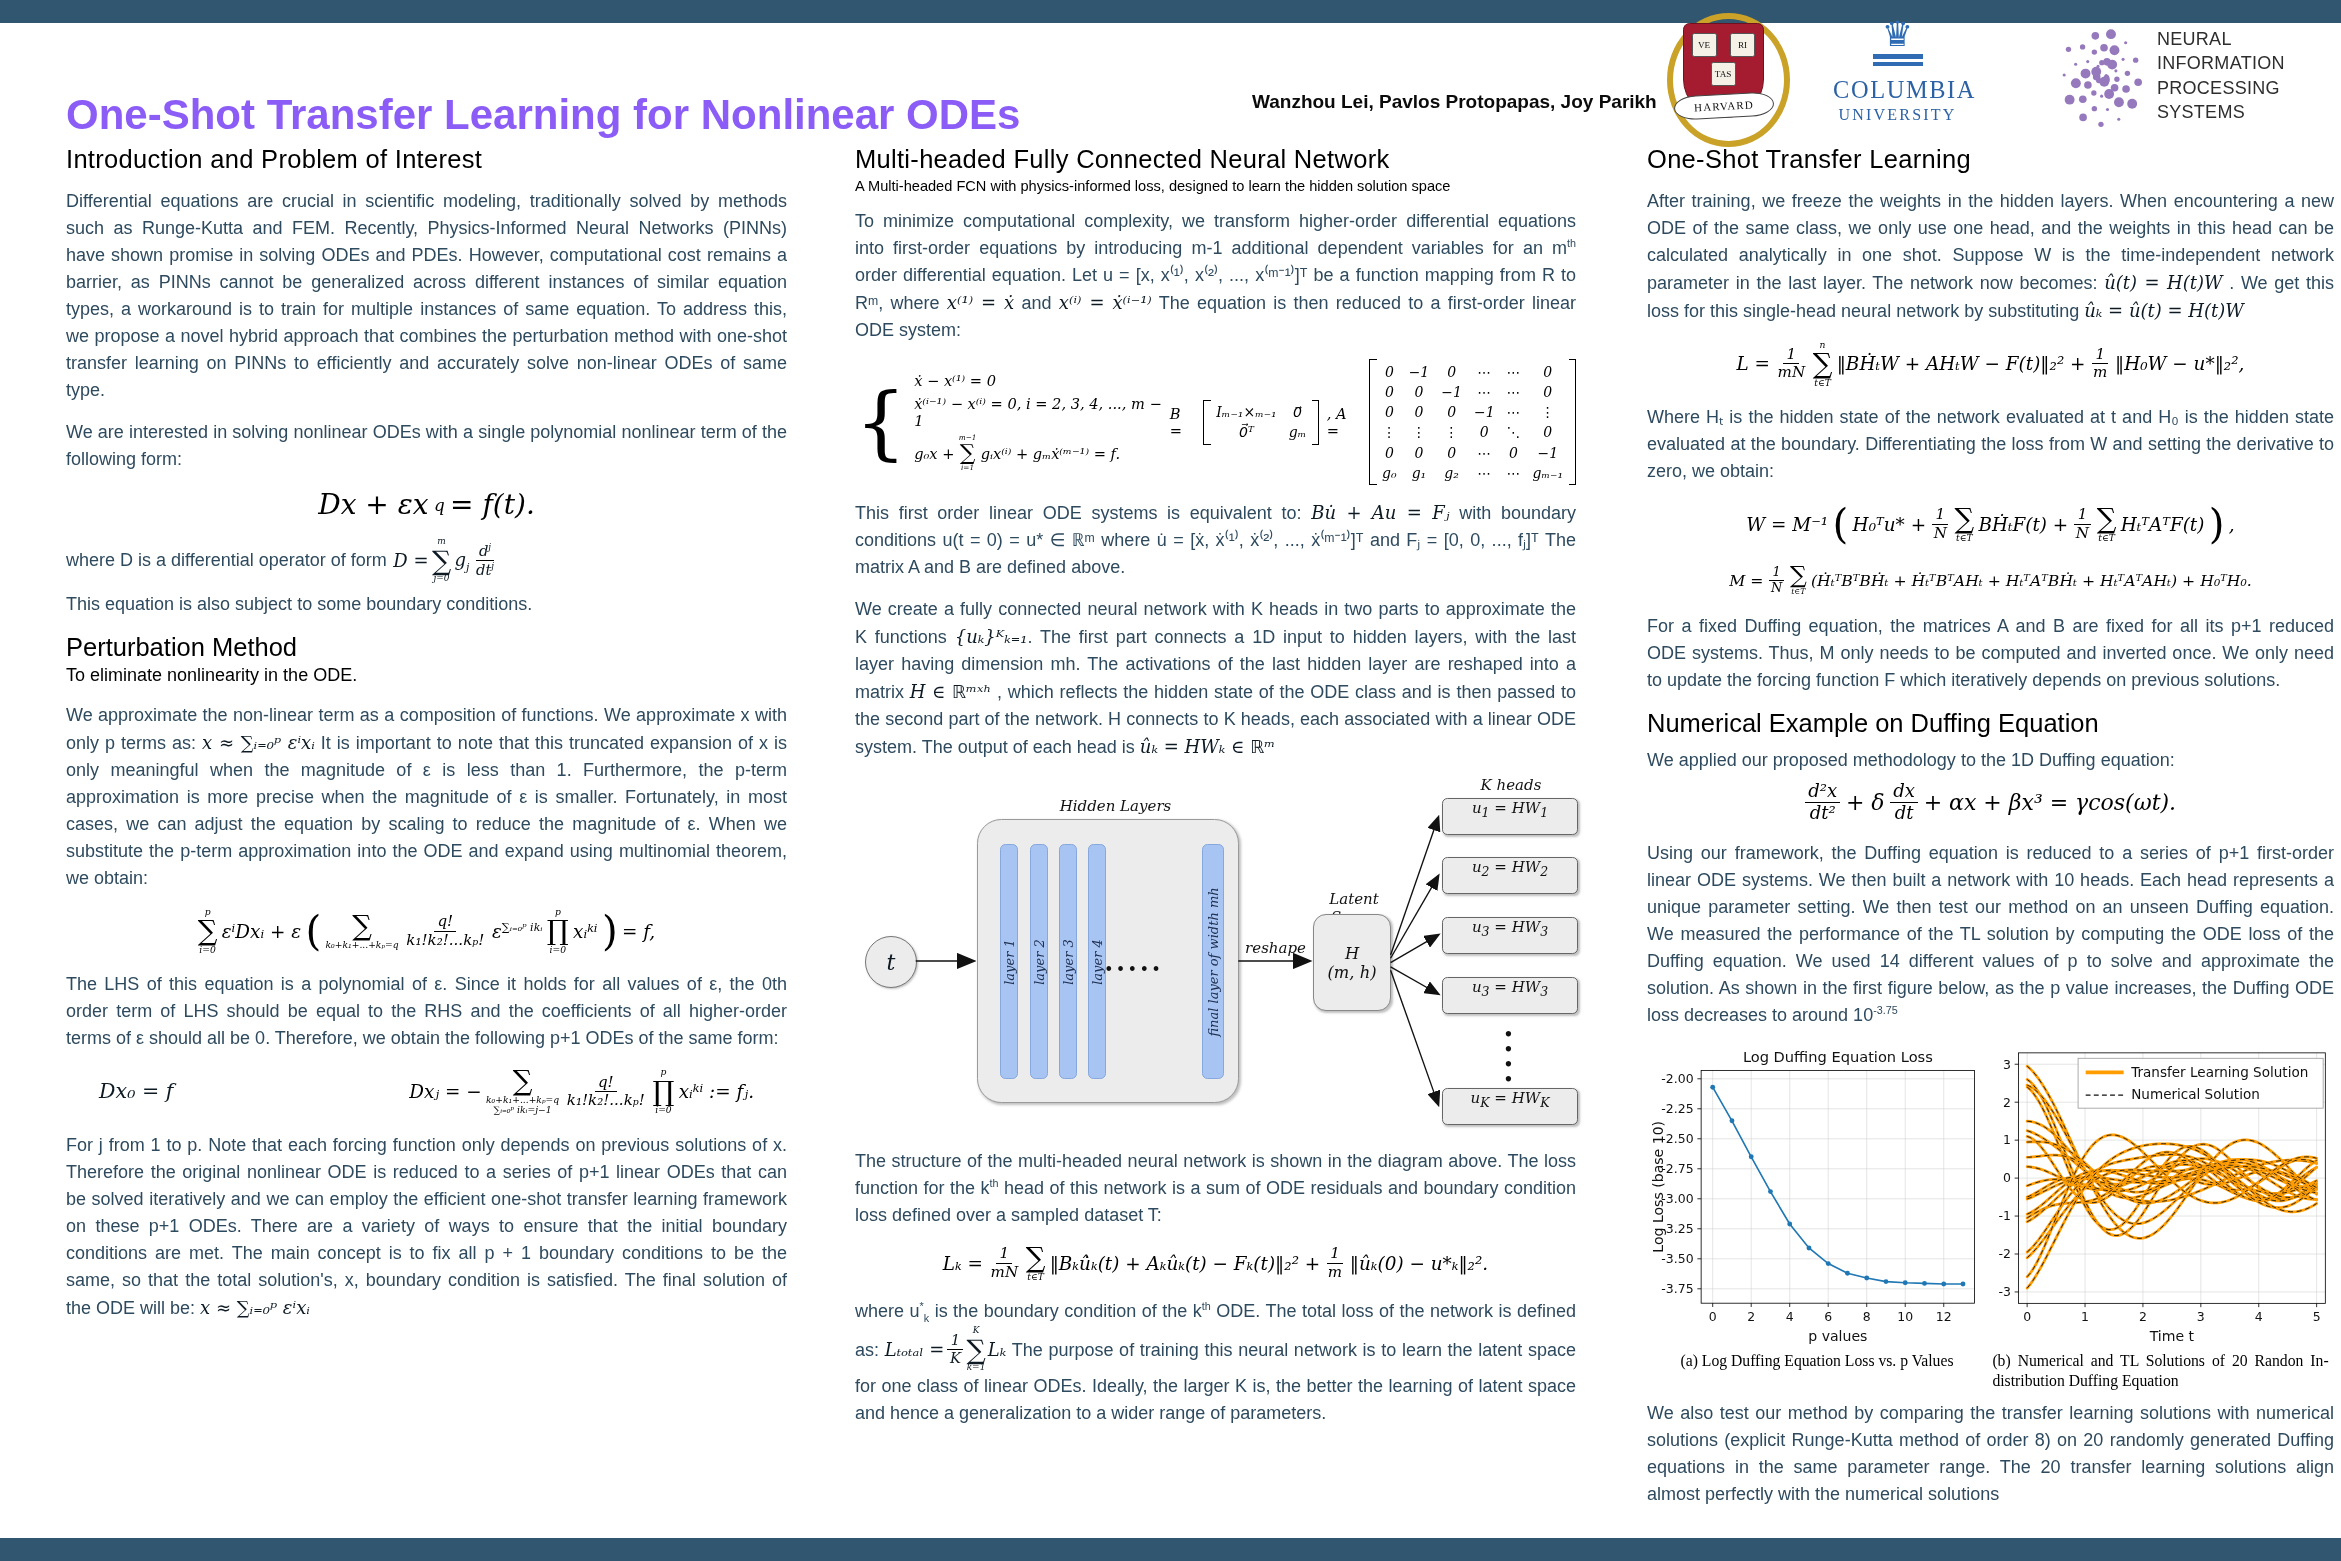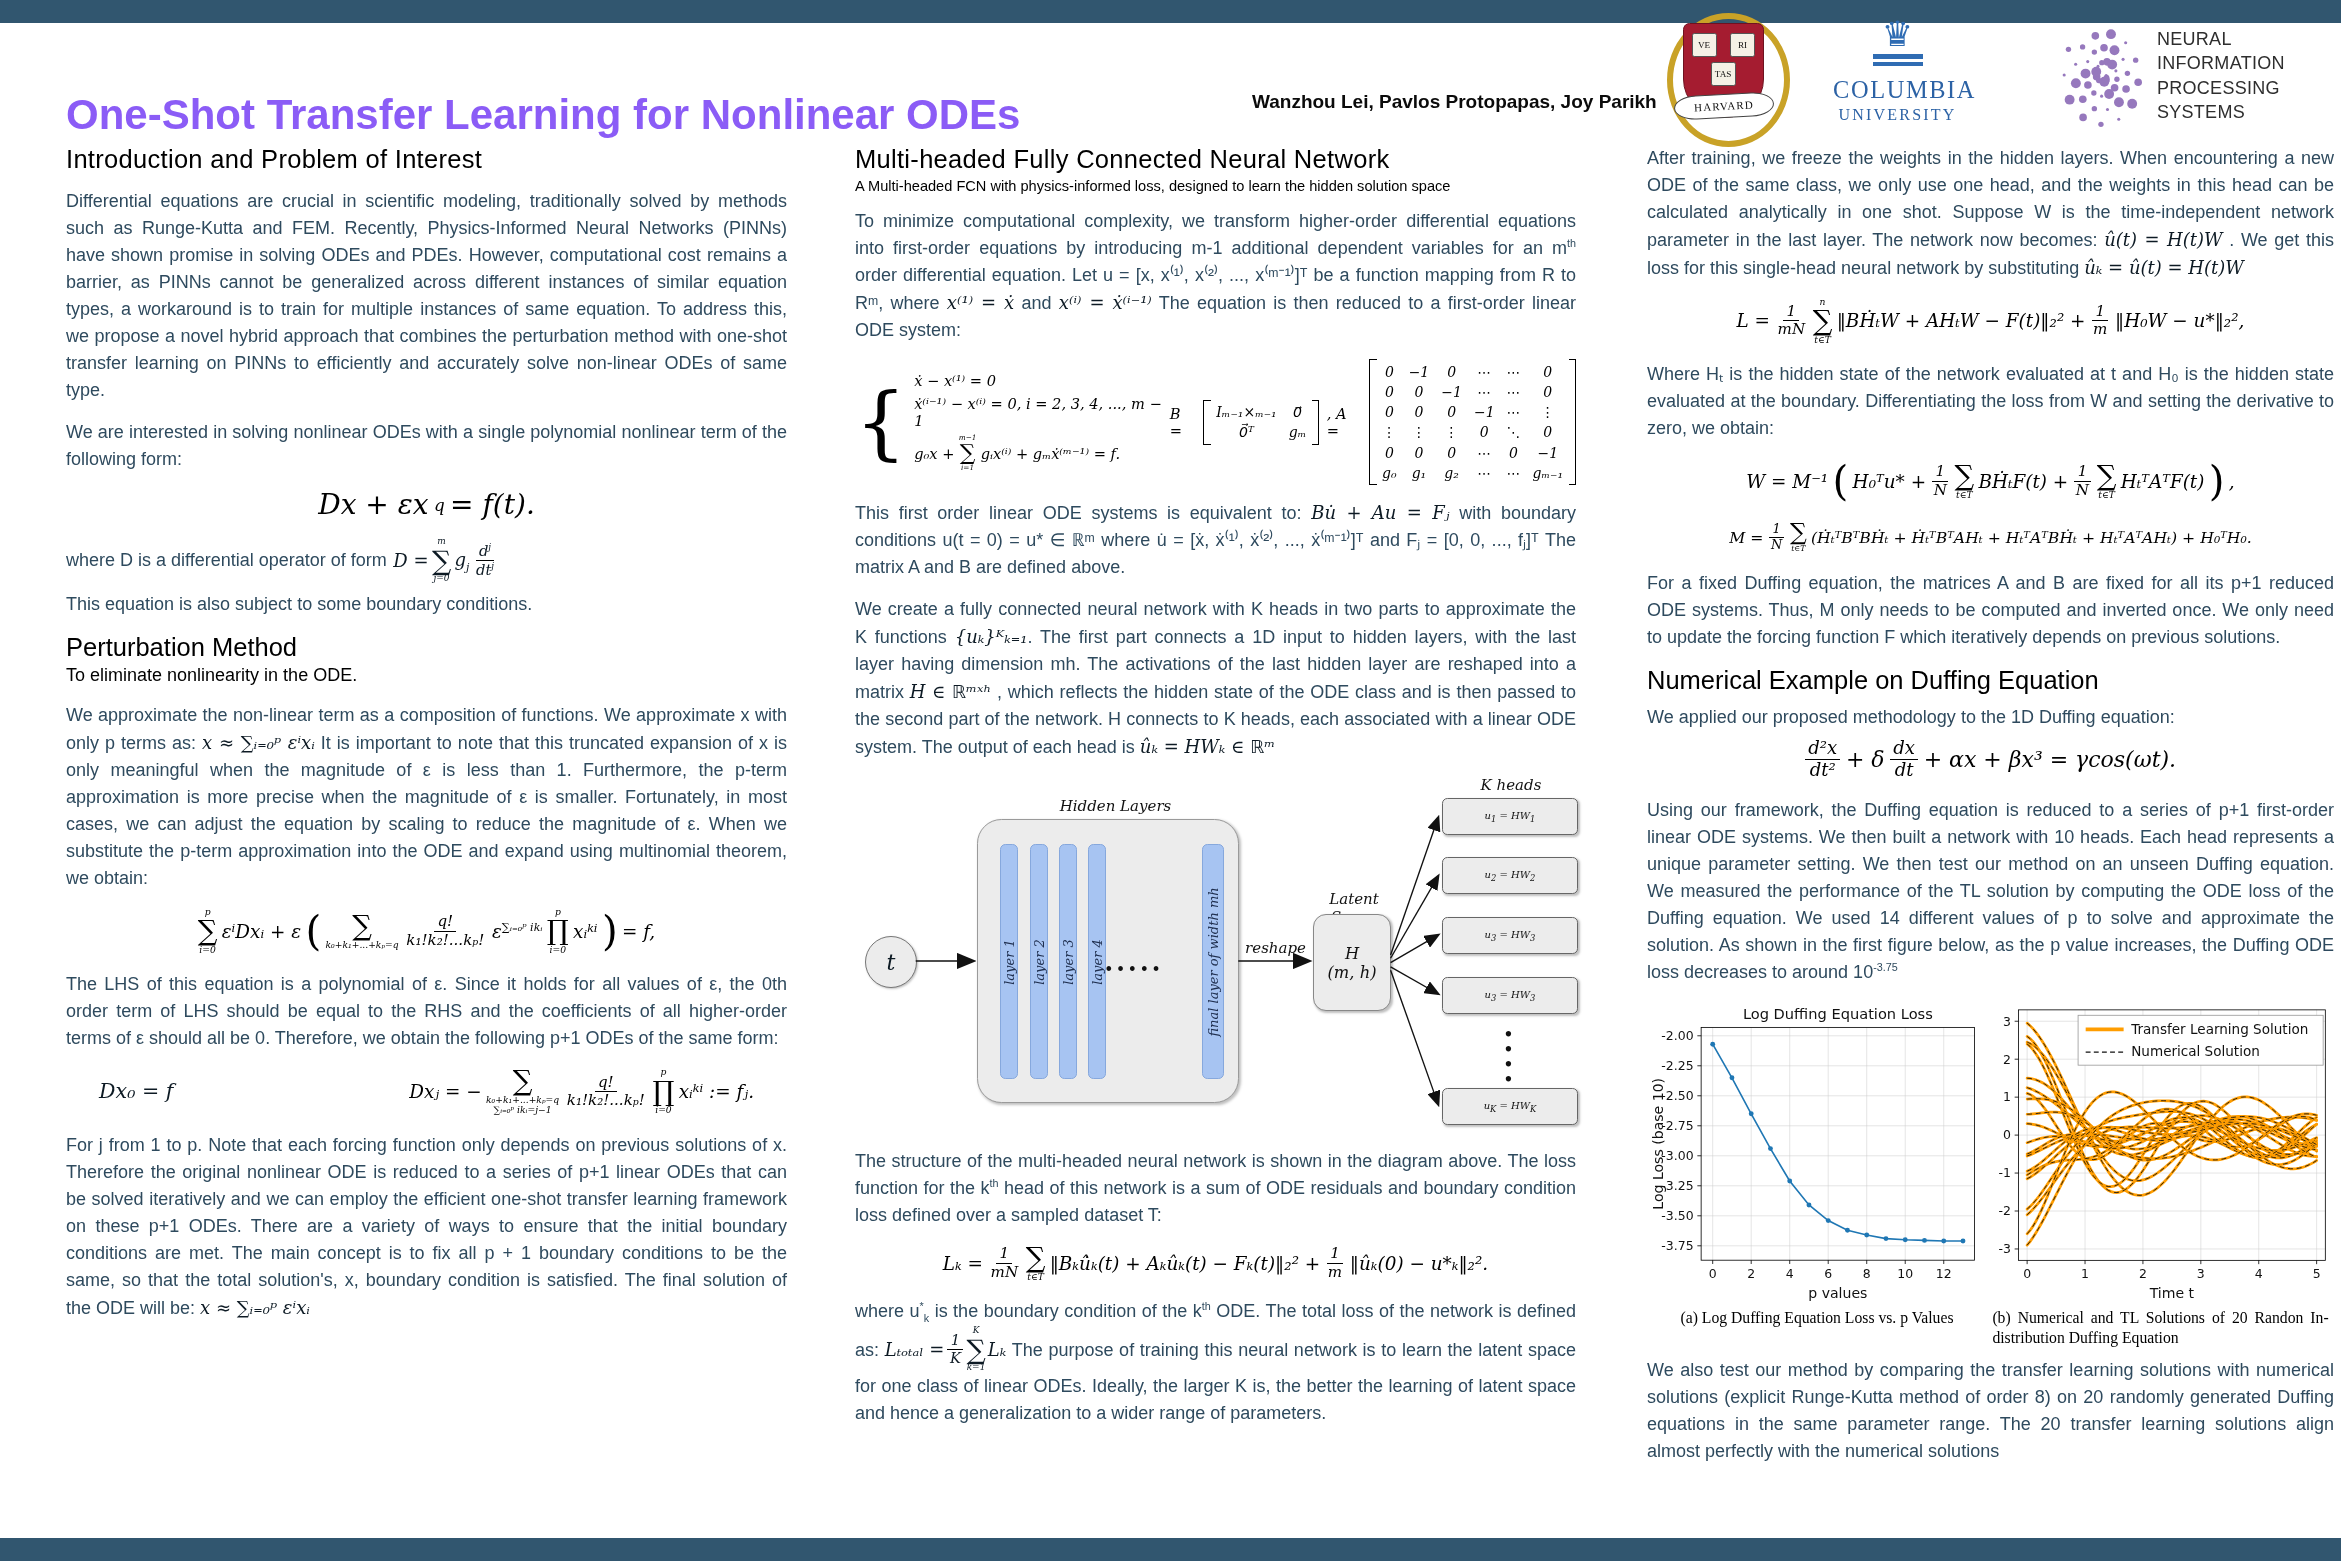--- a/index.html
+++ b/index.html
@@ -55,21 +55,21 @@
             border-radius:5.4px;}
   .layerbar span{position:absolute;left:50%;top:50%;transform:translate(-50%,-50%) rotate(180deg);
                  writing-mode:vertical-rl;font-size:13px;color:#203050;white-space:nowrap;}
   #tcircle{position:absolute;left:9.8px;top:160px;width:50px;height:50px;border-radius:50%;background:#ececec;
            border:1.6px solid #777;display:flex;align-items:center;justify-content:center;font-size:22px;
            box-shadow:1.1px 1.1px 2.2px rgba(0,0,0,0.25);}
   #latentbox{position:absolute;left:458px;top:138px;width:76px;height:95px;background:#ececec;
              border:1.6px solid #888;border-radius:13px;display:flex;flex-direction:column;align-items:center;
              justify-content:center;font-size:16.3px;box-shadow:1.1px 1.1px 2.2px rgba(0,0,0,0.25);}
   .headbox{position:absolute;left:587px;width:134px;height:35px;background:#ececec;border:1.6px solid #666;
-           border-radius:5.4px;display:flex;align-items:center;justify-content:center;font-size:10px;
+           border-radius:5.4px;display:flex;align-items:flex-start;justify-content:center;font-size:15px;
            box-shadow:1.1px 1.1px 2.2px rgba(0,0,0,0.25);}
   #vdots{position:absolute;left:648px;top:252px;font-size:18.4px;font-style:normal;letter-spacing:1.1px;line-height:0.8;}
   #hdots{position:absolute;left:249px;top:184px;font-size:16.3px;font-style:normal;letter-spacing:2.2px;}
   
   #plots{display:flex;margin-top:3.3px;}
   .plotbox{display:flex;flex-direction:column;}
   .caption{font-family:"Liberation Serif",serif;font-size:15.7px;color:#000;line-height:1.25;
            margin:3.3px 5.4px 9.8px 5.4px;text-align:justify;}
   svg text{font-family:"DejaVu Sans",sans-serif;}
   
@@ -434,20 +434,21 @@
           <span class="bigop">
             <span class="t">K</span>
             <span class="op">∑</span>
             <span class="b">k=1</span>
           </span>
           <span>Lₖ</span>
         </span><span>  The purpose of training this neural network is to learn the latent space for one class of linear ODEs. Ideally, the larger K is, the better the learning of latent space and hence a generalization to a wider range of parameters.</span></p>
   </div>
 
   <div id="col3" class="col">
+    <h2 class="sec">One-Shot Transfer Learning</h2>
     <p class="body"><span>After training, we freeze the weights in the hidden layers. When encountering a new ODE of the same class, we only use one head, and the weights in this head can be calculated analytically in one shot. Suppose W is the time-independent network parameter in the last layer. The network now becomes:  </span><span class="m">û(t) = H(t)W</span><span> . We get this loss for this single-head neural network by substituting  </span><span class="m">ûₖ = û(t) = H(t)W</span></p>
 
     <div class="eq small">
       <span>L =</span>
       <span class="frac">
           <span class="num">1</span>
           <span class="den">mN</span>
         </span>
       <span class="bigop">
           <span class="t">n</span>

